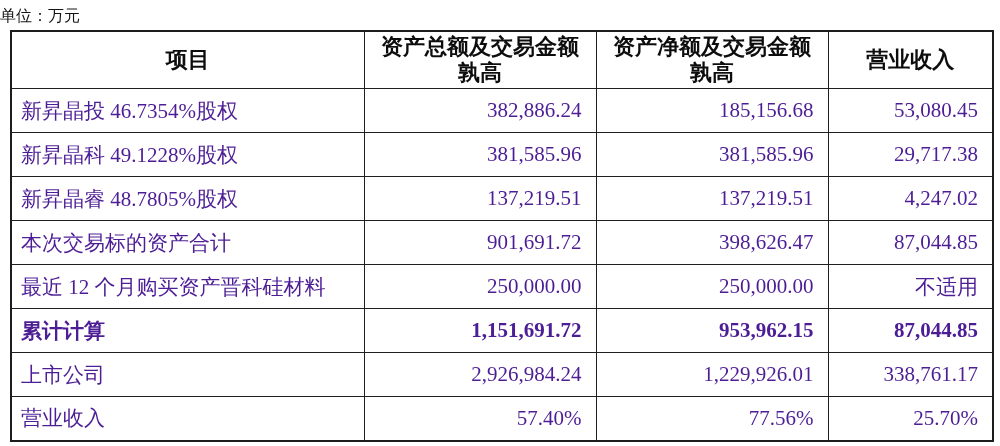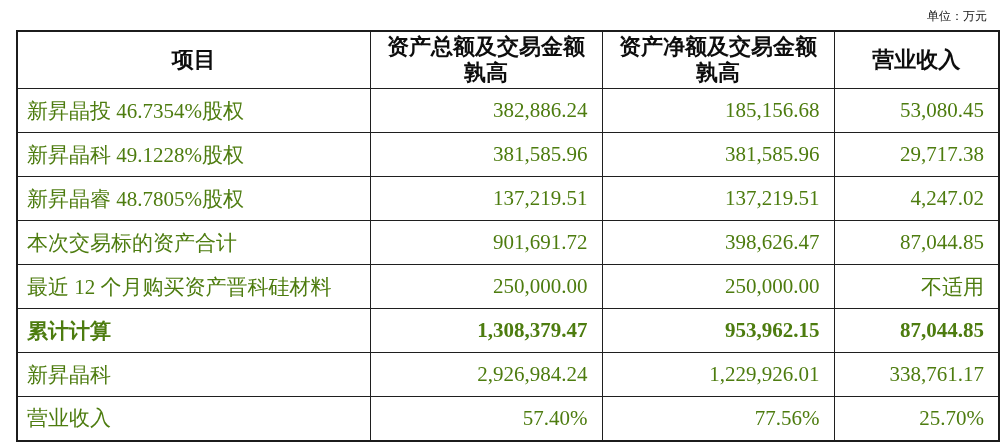--- a/index.html
+++ b/index.html
@@ -10,28 +10,28 @@
   body {
     width: 1000px;
     height: 446px;
     font-family: "Liberation Serif", "DejaVu Serif", serif;
     color: #111111;
     overflow: hidden;
   }
   .unit-label {
     width: 1000px;
     box-sizing: border-box;
-    text-align: right;
+    text-align: left;
     padding: 5px 13px 3px 0;
-    font-size: 12px;
+    font-size: 16px;
     line-height: 22px;
     color: #141414;
   }
   table.fin-table {
-    margin-left: 16px;
+    margin-left: 10px;
     width: 982px;
     table-layout: fixed;
     border-collapse: collapse;
     border: 2.5px solid #1c1c1c;
   }
   .fin-table th, .fin-table td {
     border: 1.5px solid #1f1f1f;
     vertical-align: middle;
     box-sizing: border-box;
   }
@@ -42,21 +42,21 @@
     white-space: pre-line;
     line-height: 26px;
     height: 56px;
     padding: 2px 4px;
     color: #0d0d0d;
   }
   .fin-table td {
     font-size: 21px;
     height: 44px;
     padding: 0;
-    color: #4d7c0f;
+    color: #4c1d95;
   }
   .fin-table td.label {
     text-align: left;
     padding-left: 9px;
   }
   .fin-table td.num {
     text-align: right;
     padding-right: 14px;
   }
   .fin-table tr.bold td {
@@ -112,26 +112,26 @@
           <td class="num">87,044.85</td>
         </tr>
         <tr>
           <td class="label">最近 12 个月购买资产晋科硅材料</td>
           <td class="num">250,000.00</td>
           <td class="num">250,000.00</td>
           <td class="num">不适用</td>
         </tr>
         <tr class="bold">
           <td class="label">累计计算</td>
-          <td class="num">1,308,379.47</td>
+          <td class="num">1,151,691.72</td>
           <td class="num">953,962.15</td>
           <td class="num">87,044.85</td>
         </tr>
         <tr>
-          <td class="label">新昇晶科</td>
+          <td class="label">上市公司</td>
           <td class="num">2,926,984.24</td>
           <td class="num">1,229,926.01</td>
           <td class="num">338,761.17</td>
         </tr>
         <tr>
           <td class="label">营业收入</td>
           <td class="num">57.40%</td>
           <td class="num">77.56%</td>
           <td class="num">25.70%</td>
         </tr>

